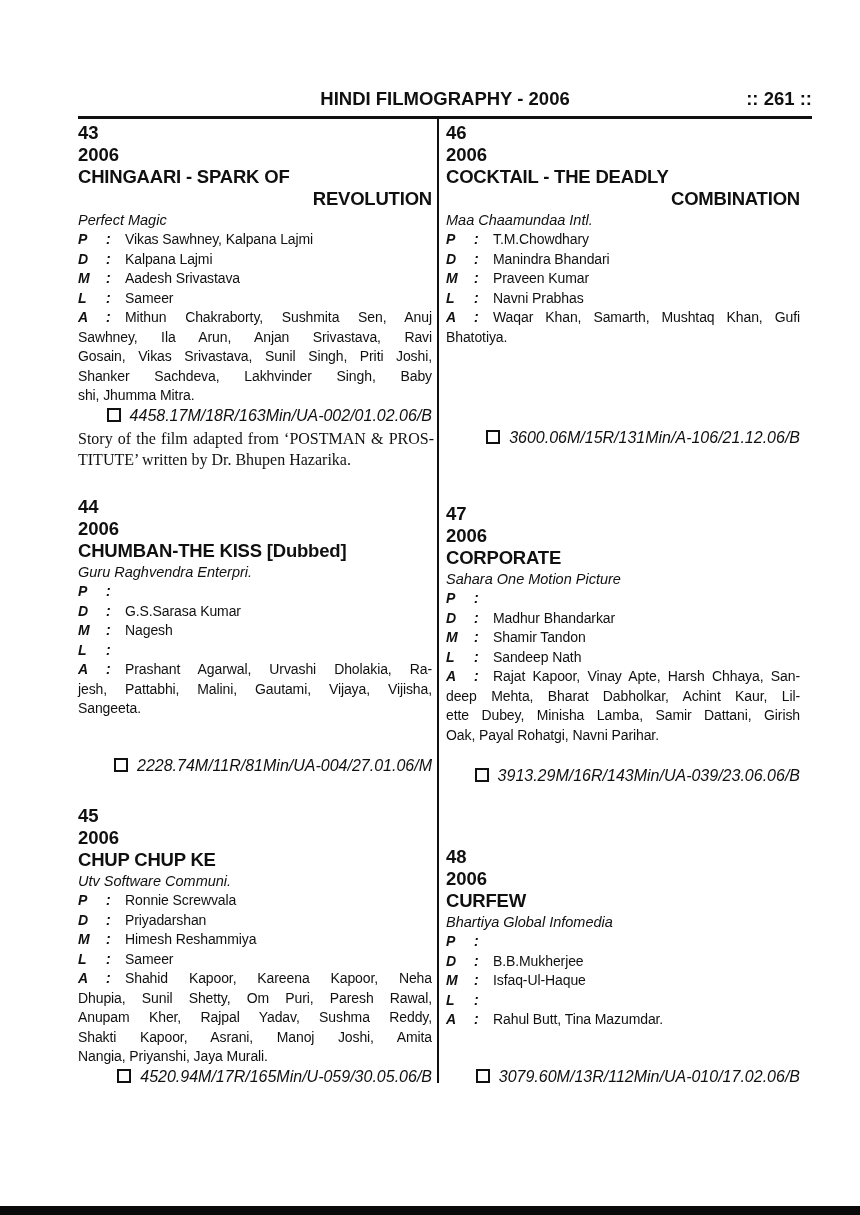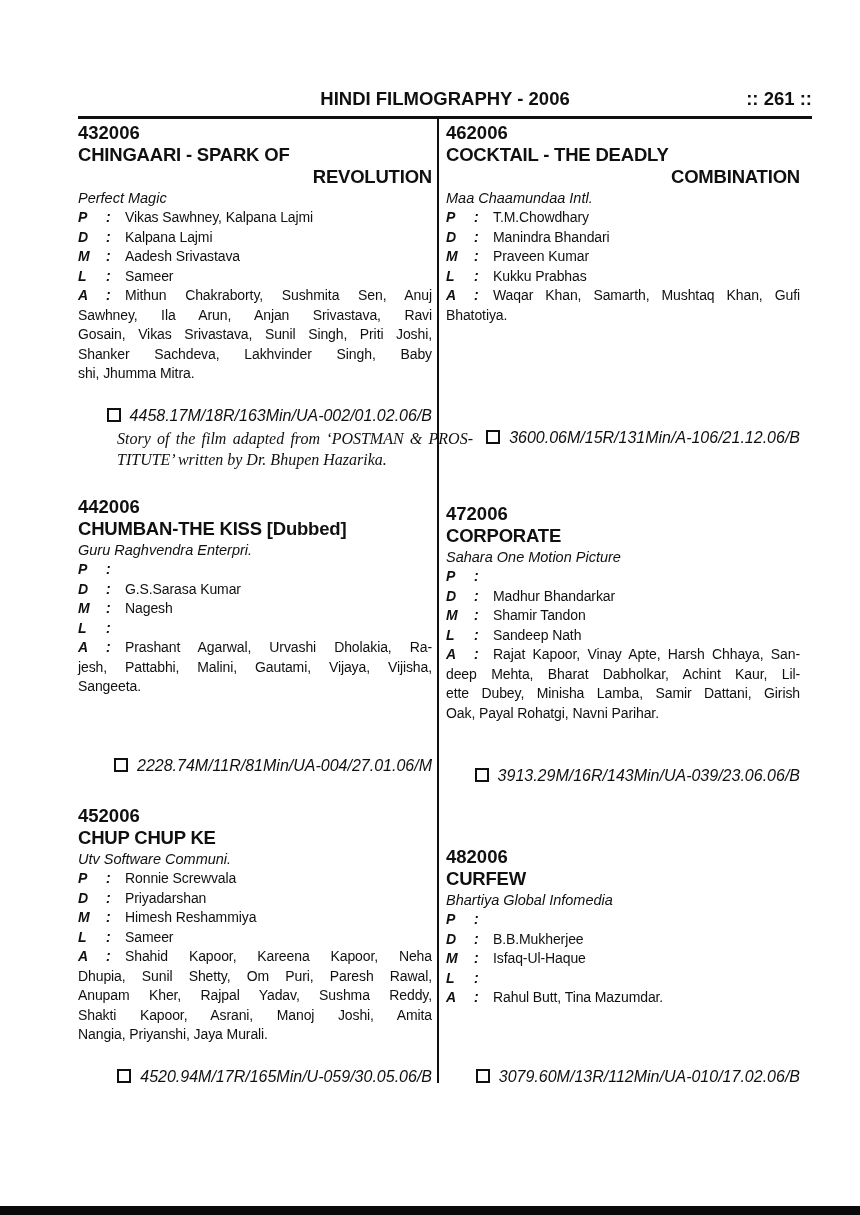--- a/index.html
+++ b/index.html
@@ -16,22 +16,22 @@
     font-weight:700;font-size:18.5px;line-height:22px;}
   .header-rule{position:absolute;top:116px;left:78px;width:734px;height:3px;background:#101010;}
   .column-divider{position:absolute;top:119px;left:437px;width:2px;height:964px;background:#101010;}
   .bottom-bar{position:absolute;left:0;bottom:0;width:860px;height:9px;background:#0a0a0a;}
 
   
   .entry{position:absolute;width:354px;}
   .e43{top:122px;left:78px}.e44{top:496px;left:78px}.e45{top:805px;left:78px}
   .e46{top:122px;left:446px}.e47{top:503px;left:446px}.e48{top:846px;left:446px}
 
-  .num-line{display:flex;justify-content:flex-start;font-weight:700;
-    font-size:18.5px;line-height:22px;}
+  .num-line{display:flex;justify-content:center;font-weight:700;
+    font-size:18.5px;line-height:22px;flex-direction:column;}
   .title{margin:0;font-weight:700;font-size:18.5px;line-height:22px;letter-spacing:-0.2px;}
   .title div + div{text-align:right;}
   .company{font-style:italic;font-size:14.5px;line-height:19px;margin-top:1px;}
 
   .credit{position:relative;padding-left:47px;font-size:14px;line-height:19.5px;
     min-height:19.5px;letter-spacing:-0.1px;}
   .lbl{position:absolute;left:0;top:0;font-weight:700;font-style:italic;}
   .colon{position:absolute;left:28px;top:0;font-weight:700;font-style:italic;}
 
   .cast-block{position:relative;font-size:14px;line-height:19.5px;letter-spacing:-0.1px;}
@@ -42,21 +42,21 @@
   
   .censor{position:absolute;width:354px;text-align:right;font-style:italic;
     font-size:16px;line-height:18px;}
   .c43{top:407px;left:78px}.c44{top:757px;left:78px}.c45{top:1068px;left:78px}
   .c46{top:429px;left:446px}.c47{top:767px;left:446px}.c48{top:1068px;left:446px}
   .cbox{display:inline-block;width:10px;height:10px;border:2px solid #101010;
     margin-right:9px;vertical-align:-1px;font-style:normal;}
 
   
   .note{position:absolute;width:356px;font-family:"Liberation Serif",serif;
-    font-style:italic;font-size:16px;line-height:21px;margin-left:39px;}
+    font-size:16px;line-height:21px;}
   .note43{top:428px;left:78px}
 </style>
 </head>
 <body>
 
 <div class="header-title">HINDI FILMOGRAPHY - 2006</div>
 <div class="page-num">:: 261 ::</div>
 <div class="header-rule"></div>
 <div class="column-divider"></div>
 <div class="bottom-bar"></div>
@@ -188,21 +188,21 @@
   <div class="credit">
     <span class="lbl">P</span><span class="colon">:</span><span class="val">T.M.Chowdhary</span>
   </div>
   <div class="credit">
     <span class="lbl">D</span><span class="colon">:</span><span class="val">Manindra Bhandari</span>
   </div>
   <div class="credit">
     <span class="lbl">M</span><span class="colon">:</span><span class="val">Praveen Kumar</span>
   </div>
   <div class="credit">
-    <span class="lbl">L</span><span class="colon">:</span><span class="val">Kukku Prabhas</span>
+    <span class="lbl">L</span><span class="colon">:</span><span class="val">Navni Prabhas</span>
   </div>
   <div class="cast-block">
     <span class="lbl">A</span>
       <span class="colon">:</span>
     <div class="cast">
         <div class="jl">Waqar Khan, Samarth, Mushtaq Khan, Gufi</div>
         <div>Bhatotiya.</div>
       </div>
   </div>
 </section>

